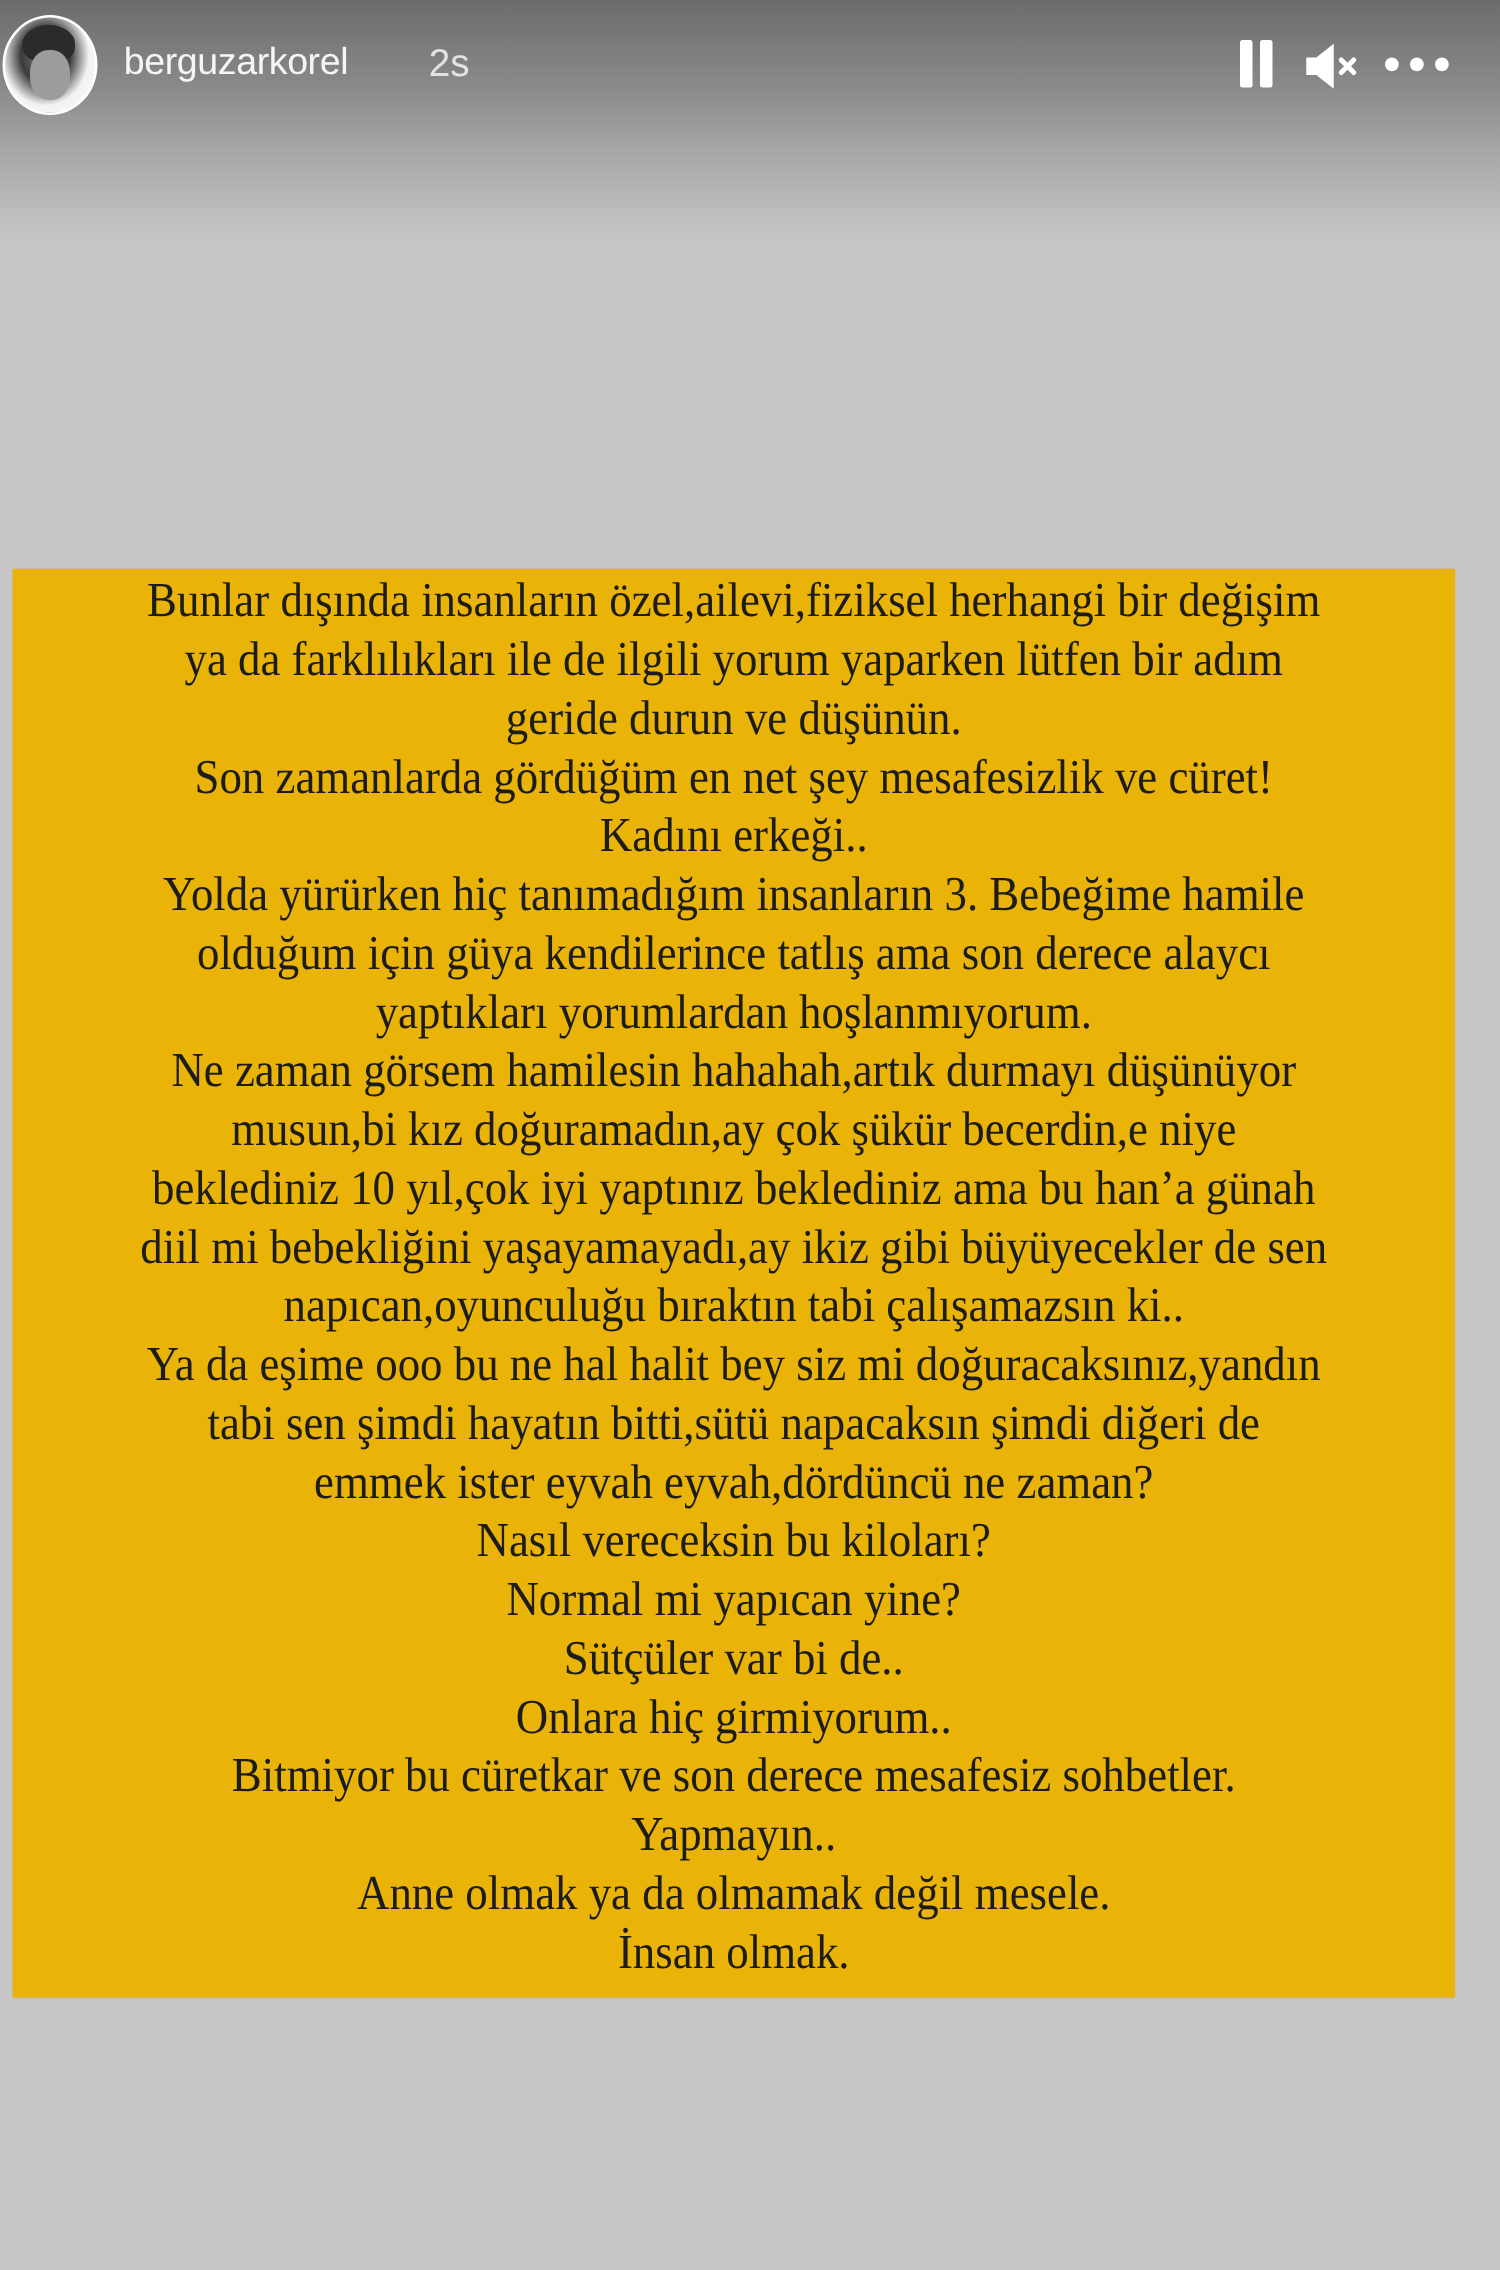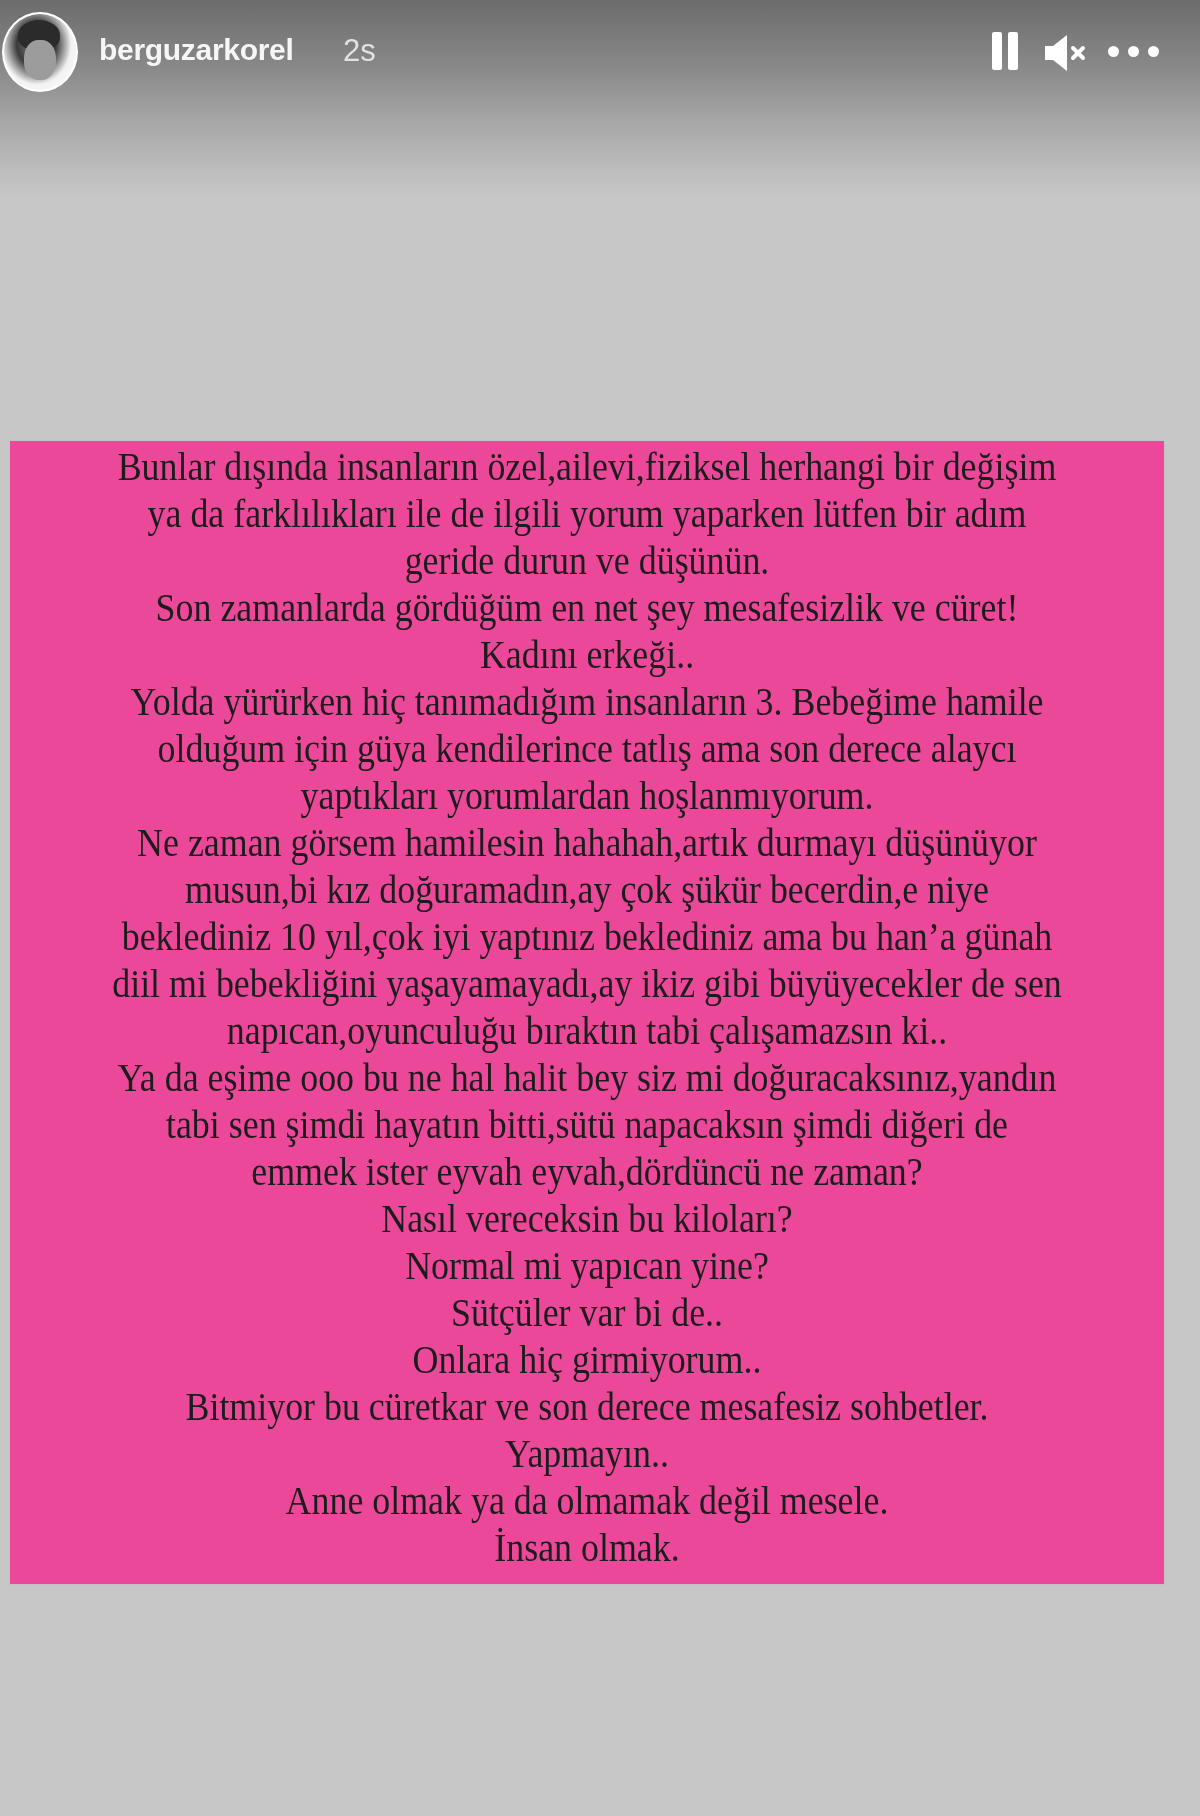--- a/index.html
+++ b/index.html
@@ -48,21 +48,21 @@
       position: absolute;
       left: 20px; top: 26px;
       width: 32px; height: 40px;
       border-radius: 45%;
       background: #9c9c9c;
     }
     .username {
       position: absolute;
       left: 99px; top: 33px;
       font-size: 30px;
-      font-weight: bold;
+      font-weight: normal;
       color: #f6f6f6;
       letter-spacing: -0.3px;
     }
     .timestamp {
       position: absolute;
       left: 343px; top: 33px;
       font-size: 31px;
       color: #e2e2e2;
       text-align: center;
     }
@@ -100,24 +100,24 @@
       width: 11px; height: 11px;
       border-radius: 50%;
       background: #ffffff;
     }
     .more-btn span:nth-child(1) { left: 2px; }
     .more-btn span:nth-child(2) { left: 22px; }
     .more-btn span:nth-child(3) { left: 42px; }
 
     .card {
       position: absolute;
-      left: 10px; top: 441px;
+      left: 10px; top: 455px;
       width: 1154px;
       height: 1143px;
-      background: #ec4899;
+      background: #eab308;
       box-shadow: 0 0 2px rgba(0,0,0,0.08);
     }
     .card-text {
       position: absolute;
       left: 0; top: 2px;
       width: 1154px;
       text-align: center;
       font-family: "Liberation Serif", serif;
       font-size: 39px;
       line-height: 47px;

